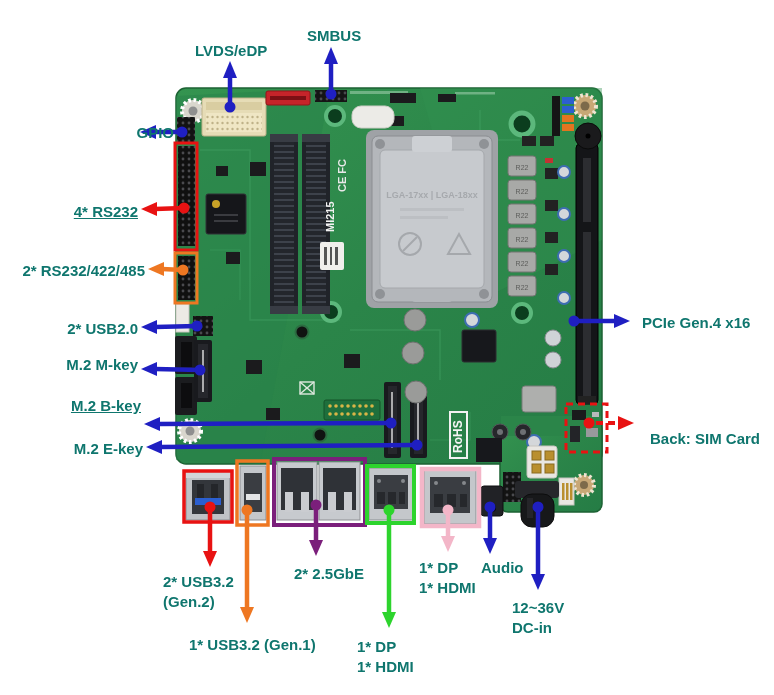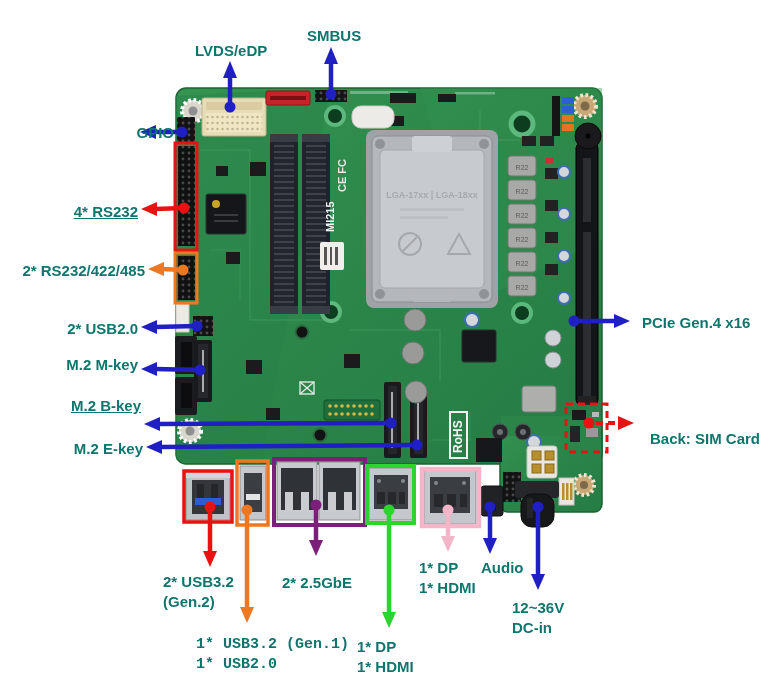--- a/index.html
+++ b/index.html
@@ -495,25 +495,24 @@
 <div class="lbl right" style="right:633px;top:396px;text-decoration:underline;">M.2 B-key</div>
 <div class="lbl right" style="right:631px;top:439px;">M.2 E-key</div>
 
 <div class="lbl" style="left:642px;top:313px;">PCIe Gen.4 x16</div>
 <div class="lbl" style="left:650px;top:415px;margin-top:14px;">Back: SIM Card</div>
 
 <div class="lbl" style="left:163px;top:572px;">
   <div>2* USB3.2</div>
   <div>(Gen.2)</div>
 </div>
-<div class="lbl" style="left:196px;top:635px;font-family:Liberation Mono, monospace;">
+<div class="lbl" style="left:189px;top:635px;">
   <div>1* USB3.2 (Gen.1)</div>
-  <div>1* USB2.0</div>
 </div>
-<div class="lbl" style="left:282px;top:564px;margin-top:9px;">2* 2.5GbE</div>
+<div class="lbl" style="left:294px;top:564px;">2* 2.5GbE</div>
 <div class="lbl" style="left:357px;top:637px;">
   <div>1* DP</div>
   <div>1* HDMI</div>
 </div>
 <div class="lbl" style="left:419px;top:558px;">
   <div>1* DP</div>
   <div>1* HDMI</div>
 </div>
 <div class="lbl" style="left:481px;top:558px;">Audio</div>
 <div class="lbl" style="left:512px;top:598px;">

